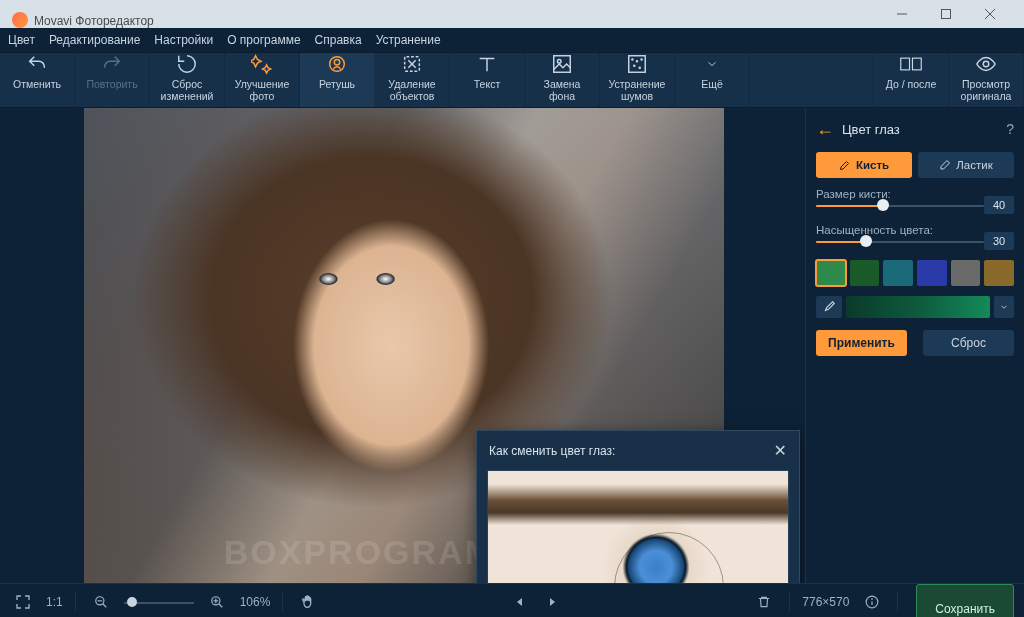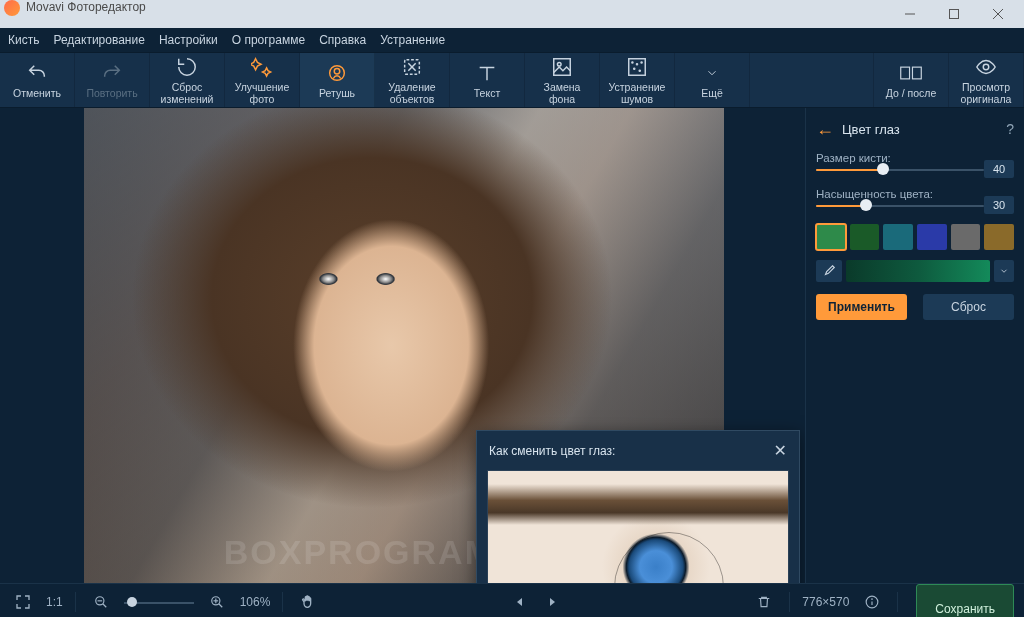--- a/index.html
+++ b/index.html
@@ -1,27 +1,27 @@
 <!DOCTYPE html>
 <html><head>
 <meta charset="utf-8">
 <style>
 html,body{margin:0;padding:0;width:1024px;height:617px;overflow:hidden;font-family:"Segoe UI",Arial,sans-serif;background:#0d2236;color:#c8d4e0;font-size:12px;user-select:none}
 
-.titlebar{height:28px;background:#d8e0e8;display:flex;align-items:flex-start;padding:0 4px;color:#4a4a4a}
+.titlebar{height:28px;background:#d8e0e8;display:flex;align-items:flex-end;padding:0 12px;color:#4a4a4a}
 .titlebar .logo{width:16px;height:16px;border-radius:50%;background:linear-gradient(135deg,#ff6b4a,#ff9a3a);margin-right:6px}
 .titlebar .title{flex:1;font-size:12px}
 .titlebar .winbtn{width:44px;height:28px;display:flex;align-items:center;justify-content:center;color:#555}
 .titlebar .winbtn svg{width:10px;height:10px}
 
 .menubar{height:24px;background:#0d2236;display:flex;align-items:center;padding:0 8px;gap:14px;color:#c8d4e0;border-bottom:1px solid #0a1c2d}
 .menubar span{cursor:pointer;font-size:12px}
 
 .toolbar{height:54px;background:#16304a;display:flex;align-items:stretch;border-bottom:1px solid #0a1c2d}
-.tbtn{display:flex;flex-direction:column;align-items:center;justify-content:center;padding:0 8px;min-width:58px;cursor:pointer;color:#c8d4e0;font-size:10.5px;gap:3px;position:relative;border-right:1px solid rgba(0,0,0,.15)}
+.tbtn{display:flex;flex-direction:column;align-items:center;padding:0 8px;min-width:58px;cursor:pointer;color:#c8d4e0;font-size:10.5px;gap:3px;position:relative;border-right:1px solid rgba(0,0,0,.15)}
 .tbtn.dim{color:#5a6f82}
 .tbtn .ico{width:22px;height:22px;display:flex;align-items:center;justify-content:center}
 .tbtn.active{background:#1c3a56}
 .tbtn.active .ico{color:#ff9a3a}
 .tbtn .ico svg{stroke:currentColor;fill:none;stroke-width:1.6}
 .tbtn.orange .ico{color:#ff9a3a}
 .tb-spacer{flex:1;border-right:1px solid rgba(0,0,0,.15)}
 .tb-right{display:flex}
 
 .workspace{display:flex;height:calc(617px - 28px - 24px - 54px - 36px)}
@@ -99,21 +99,21 @@
     </div>
   <div class="winbtn">
       <svg viewBox="0 0 10 10">
         <line x1="0" y1="0" x2="10" y2="10" stroke="#555" stroke-width="1"></line>
         <line x1="10" y1="0" x2="0" y2="10" stroke="#555" stroke-width="1"></line>
       </svg>
     </div>
 </div>
 
 <div class="menubar">
-  <span>Кисть</span>
+  <span>Цвет</span>
   <span>Редактирование</span>
   <span>Настройки</span>
   <span>О программе</span>
   <span>Справка</span>
   <span>Устранение</span>
 </div>
 
 <div class="toolbar">
   <div class="tbtn">
       <div class="ico">
@@ -250,20 +250,34 @@
       <div class="popup-img"></div>
 
     </div>
   </div>
 
   <div class="panel">
     <div class="panel-hd">
       <span class="back">←</span>
       <span class="ttl">Цвет глаз</span>
       <span class="help">?</span>
+    </div>
+    <div class="seg">
+      <button class="brush">
+          <svg width="12" height="12" viewBox="0 0 24 24" fill="none" stroke="#0d2236" stroke-width="2">
+            <path d="M15 5l4 4L8 20l-5 1 1-5z"></path>
+          </svg>
+          <span>Кисть</span>
+        </button>
+      <button class="eraser">
+          <svg width="12" height="12" viewBox="0 0 24 24" fill="none" stroke="#c8d4e0" stroke-width="2">
+            <path d="M16 3l5 5-12 12H4v-5z"></path>
+          </svg>
+          <span>Ластик</span>
+        </button>
     </div>
     <div>
       <div class="plabel">Размер кисти:</div>
       <div class="slider-row">
         <div class="slider">
             <div class="track"></div>
             <div class="fill" style="width:40%"></div>
             <div class="thumb" style="left:40%"></div>
           </div>
         <div class="valbox">40</div>

